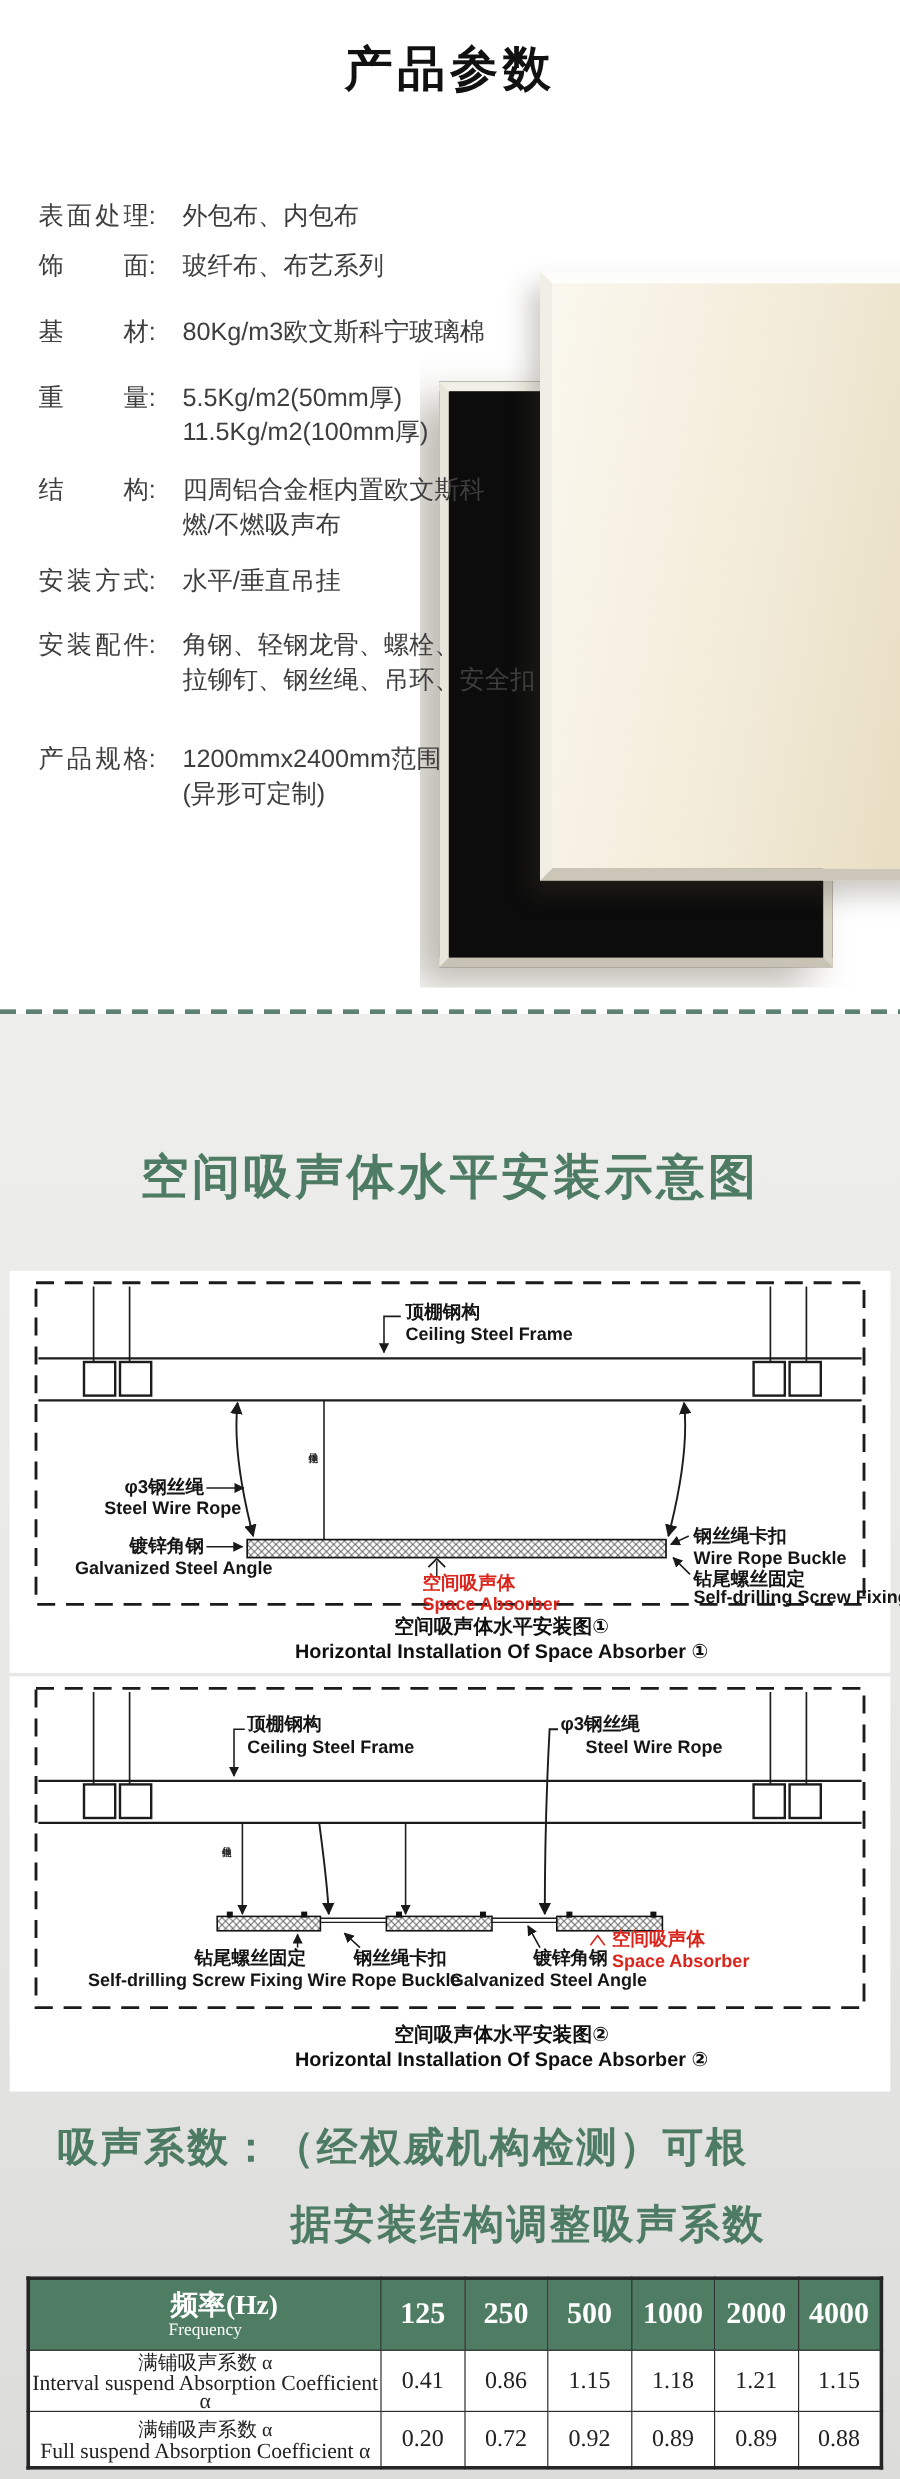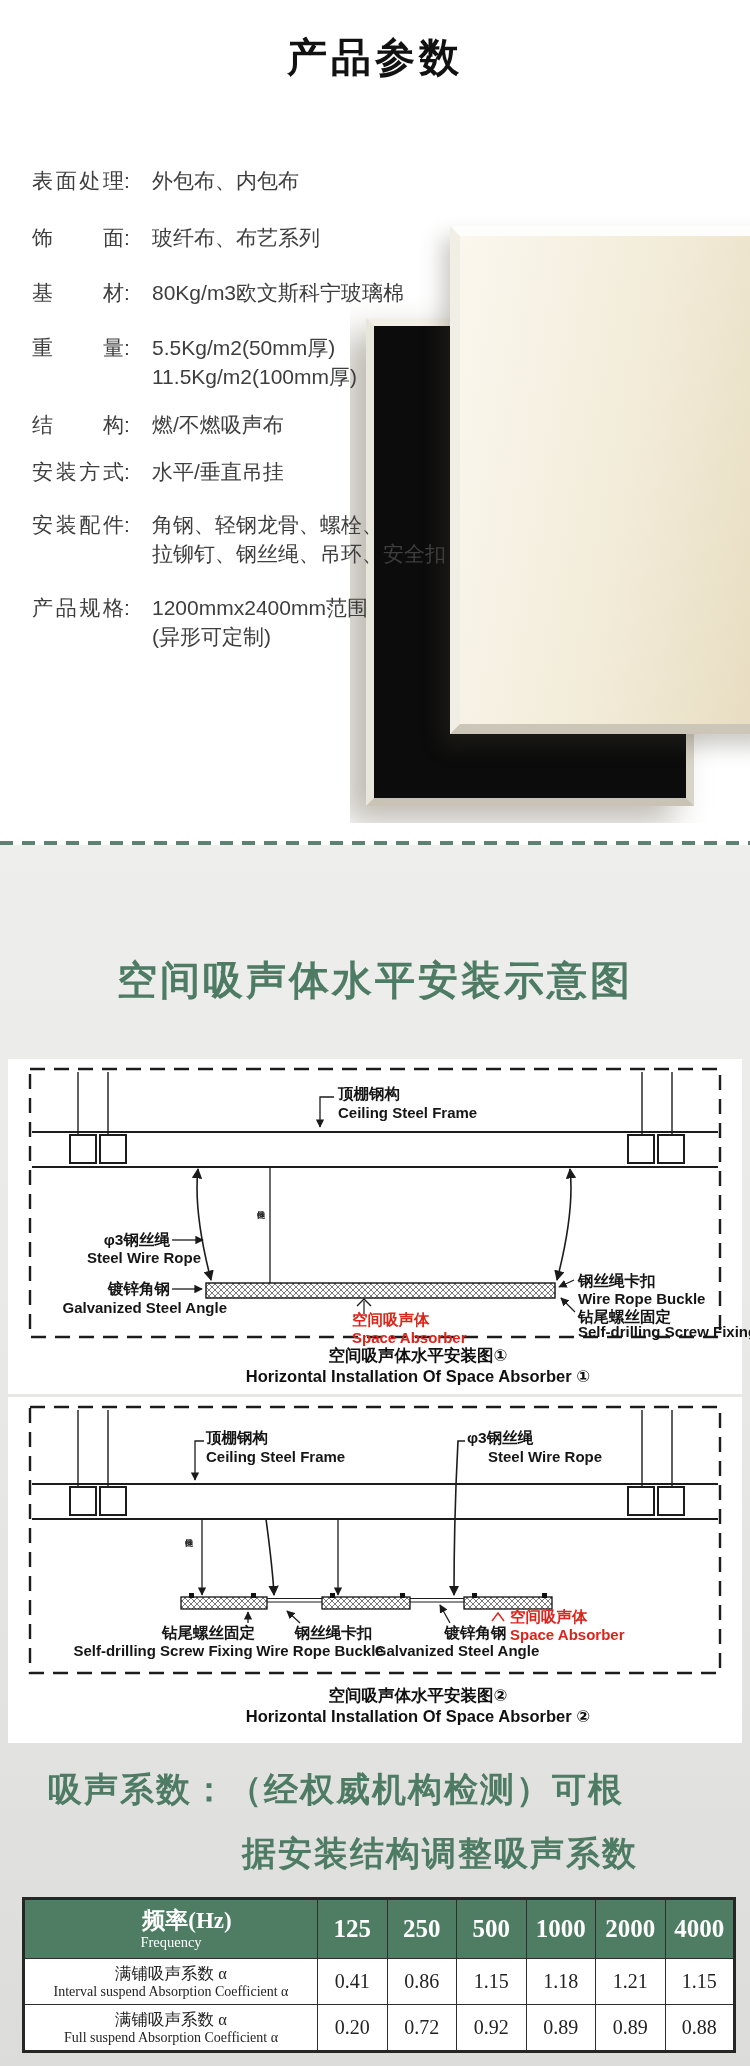--- a/index.html
+++ b/index.html
@@ -5,22 +5,22 @@
   html,body{margin:0;padding:0;background:#fff;}
   .page{position:relative;width:750px;height:2066px;margin:0 auto;overflow:hidden;
         font-family:"Liberation Sans","DejaVu Sans",sans-serif;}
 
   
   .top{position:relative;width:750px;height:841px;background:#fff;overflow:hidden;}
   .main-title{position:absolute;left:0;top:30px;width:100%;text-align:center;
               font-size:40px;font-weight:800;letter-spacing:4px;color:#111;}
   .spec-list{position:absolute;left:32px;top:166px;width:480px;color:#3e3e3e;font-size:21px;}
   .spec-row{display:flex;align-items:flex-start;line-height:29px;}
-  .mb28{margin-bottom:28px}.mb26{margin-bottom:26px}.mb19{margin-bottom:19px}
-  .mb18{margin-bottom:18px}.mb24{margin-bottom:24px}.mb25{margin-bottom:25px}
+  .mb28{margin-bottom:12px}.mb26{margin-bottom:26px}.mb19{margin-bottom:19px}
+  .mb18{margin-bottom:18px}.mb24{margin-bottom:24px}.mb25{margin-bottom:37px}
   .spec-label{display:inline-block;width:92px;text-align:justify;text-align-last:justify;flex:none;}
   .colon{display:inline-block;width:14px;flex:none;}
   .spec-val{margin-left:14px;}
   .spec-val div{white-space:nowrap;}
 
   
   .photo{position:absolute;left:350px;top:178px;width:400px;height:645px;overflow:hidden;}
   .p-black{position:absolute;left:16px;top:140px;width:312px;height:472px;
            transform:matrix(0.99,-0.10,0.18,0.98);background:#0c0c0c;
            border:8px solid;border-color:#f2efe6 #d8d4c6 #c8c3b4 #e8e5da;
@@ -62,21 +62,21 @@
   table.coef{border-collapse:collapse;width:714px;table-layout:fixed;
              font-family:"Liberation Serif","DejaVu Serif",serif;background:#fff;}
   table.coef th,table.coef td{border:1.6px solid #2e2e2e;text-align:center;vertical-align:middle;padding:0;}
   table.coef{border:3px solid #262626;}
   .hrow th{background:#4e7d63;color:#fff;height:58px;}
   .hz-zh{display:block;font-size:23px;font-weight:700;line-height:26px;padding-left:32px;}
   .hz-en{display:block;font-size:14.5px;font-weight:400;line-height:17px;}
   .freq{font-size:25px;font-weight:700;}
   .brow td{height:45px;color:#222;}
   .r-zh{display:block;font-size:16.5px;line-height:20px;}
-  .r-en{display:block;font-size:14px;line-height:15px;}
+  .r-en{display:block;font-size:18px;line-height:15px;}
   .val{font-size:20px;color:#333;}
   .c1{width:292px;}
 </style>
 </head>
 <body>
 
 <div class="page">
 
   <div class="top">
     <div class="main-title">产品参数</div>
@@ -113,20 +113,21 @@
           <span class="colon">:</span>
         <div class="spec-val">
           <div>5.5Kg/m2(50mm厚)</div>
           <div>11.5Kg/m2(100mm厚)</div>
         </div>
       </div>
       <div class="spec-row mb18">
         <span class="spec-label">结构</span>
           <span class="colon">:</span>
         <div class="spec-val">
+          <div>四周铝合金框内置欧文斯科</div>
           <div>燃/不燃吸声布</div>
         </div>
       </div>
       <div class="spec-row mb24">
         <span class="spec-label">安装方式</span>
           <span class="colon">:</span>
         <div class="spec-val">
             <div>水平/垂直吊挂</div>
           </div>
       </div>

